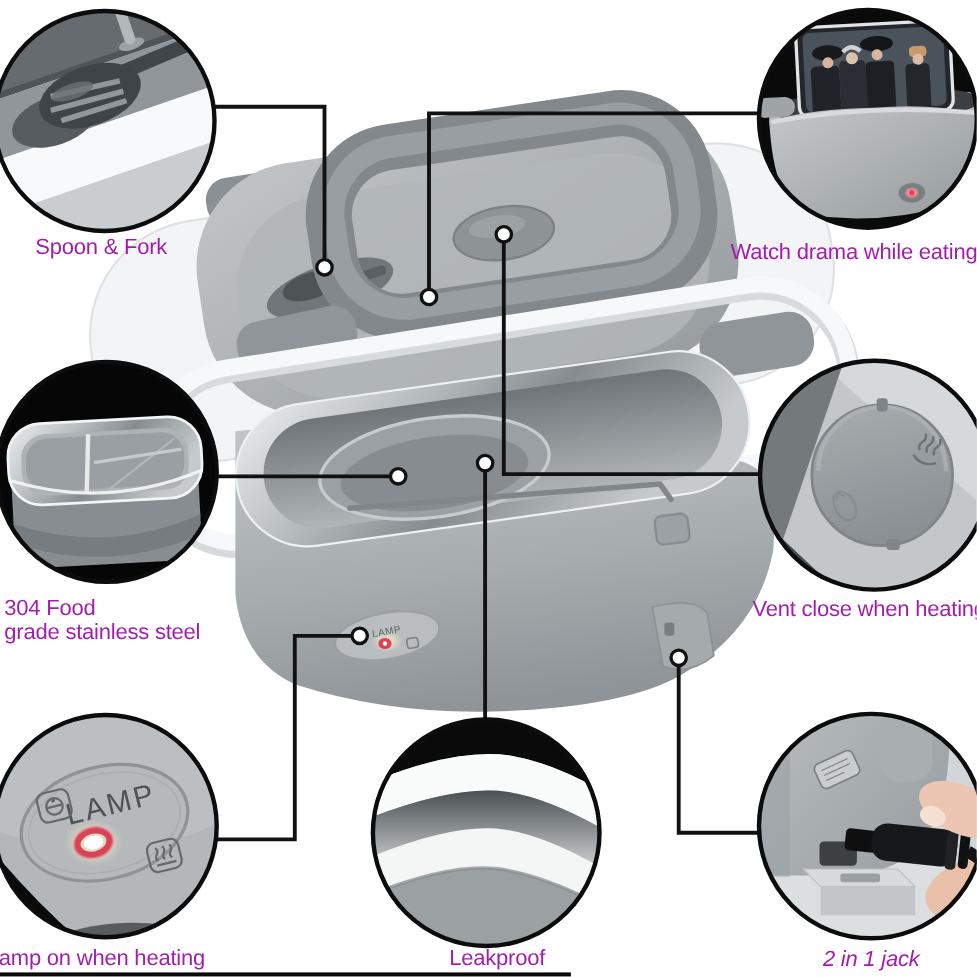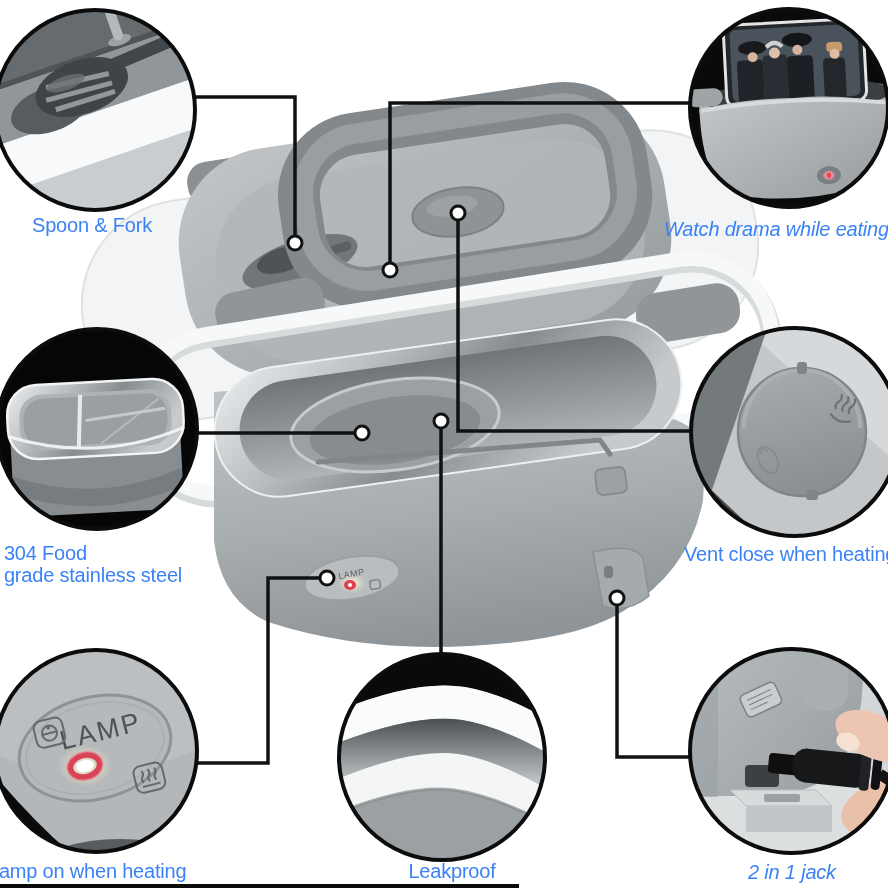--- a/index.html
+++ b/index.html
@@ -1,21 +1,21 @@
 <!DOCTYPE html>
 <html><head>
 <meta charset="utf-8">
 <style>
   html,body{margin:0;padding:0;background:#ffffff;}
   .stage{position:relative;width:888px;height:888px;background:#ffffff;overflow:hidden;
          font-family:"Liberation Sans",sans-serif;}
   .stage svg{position:absolute;left:0;top:0;}
-  .lbl{position:absolute;font-size:20px;letter-spacing:-0.2px;color:#3b82f6;white-space:nowrap;}
+  .lbl{position:absolute;font-size:20px;letter-spacing:-0.2px;color:#a21caf;white-space:nowrap;}
   #lbl-spoon{left:92px;top:214px;transform:translateX(-50%);}
-  #lbl-drama{left:664px;top:218px;font-style:italic;}
+  #lbl-drama{left:664px;top:218px;}
   #lbl-steel{left:93px;top:542px;transform:translateX(-50%);text-align:left;line-height:22px;}
   #lbl-vent{left:684px;top:543px;}
   #lbl-lamp{left:-12px;top:860px;}
   #lbl-leak{left:452px;top:860px;transform:translateX(-50%);}
   #lbl-jack{left:792px;top:861px;transform:translateX(-50%);font-style:italic;}
   .bottom-bar{position:absolute;left:0;top:884px;width:519px;height:4px;background:#0a0a0a;}
 </style>
 </head>
 <body>
 

